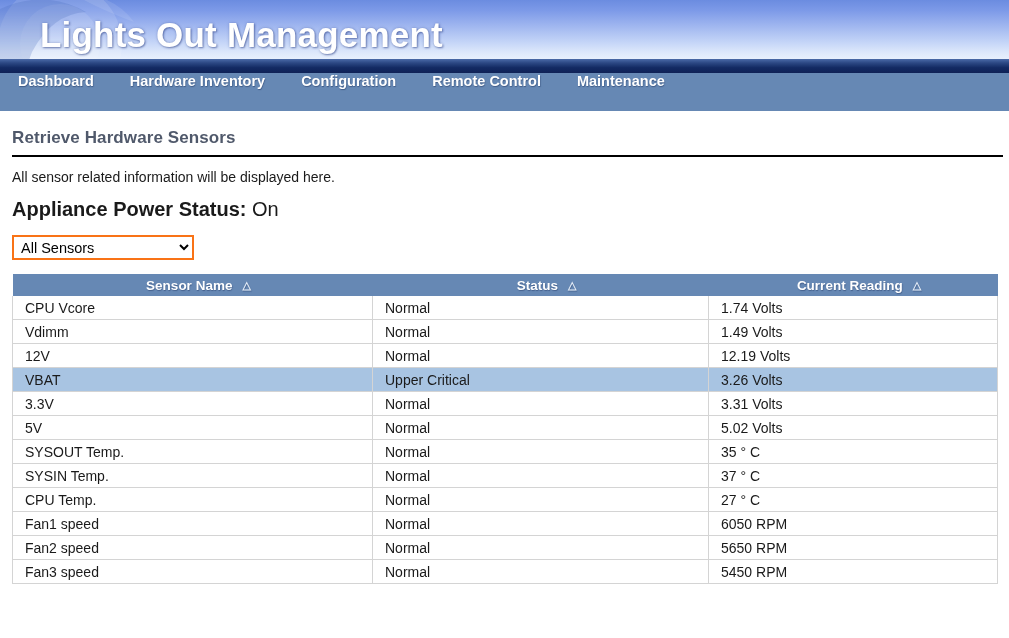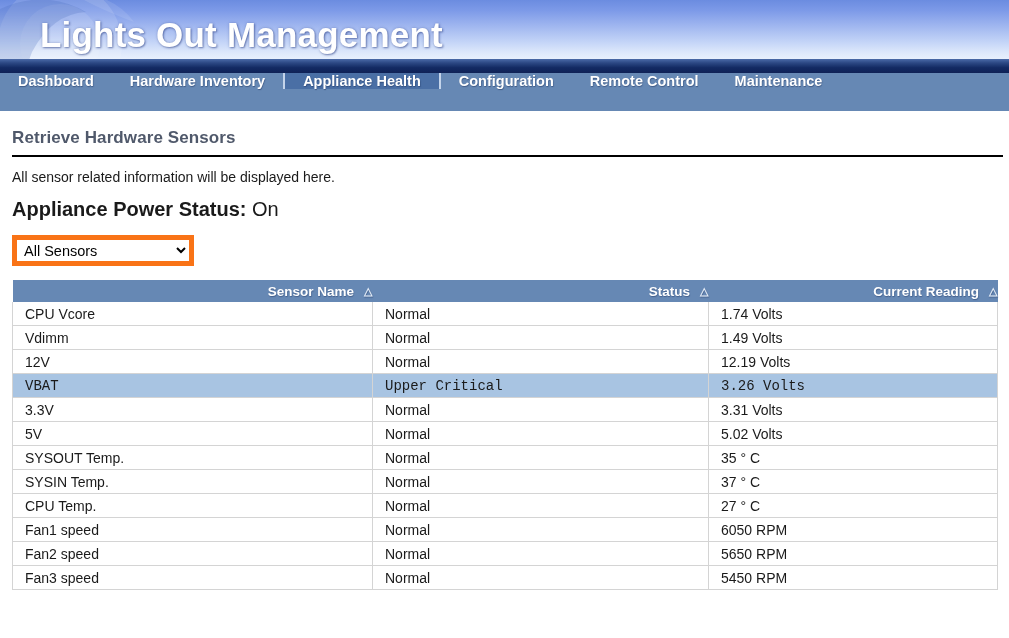--- a/index.html
+++ b/index.html
@@ -113,43 +113,43 @@
   .power-status .label {
     font-weight: bold;
   }
   .power-status .value {
     font-weight: normal;
   }
 
   .sensor-select {
     margin-top: 14px;
     width: 182px;
-    height: 31px;
+    height: 25px;
     font-family: "Liberation Sans", sans-serif;
     font-size: 14.5px;
     color: #000000;
     background: #ffffff;
-    border: 5px solid #f97316;
+    border: 2px solid #f97316;
     padding: 1px 3px;
   }
 
   
   .sensor-table {
     margin-top: 14px;
     width: 985px;
     border-collapse: collapse;
     table-layout: fixed;
     font-size: 14px;
   }
   .sensor-table th {
     background: #6688b4;
     color: #ffffff;
     font-size: 13.5px;
     font-weight: bold;
-    text-align: right;
+    text-align: center;
     height: 22px;
     padding: 0 0 0 12px;
     text-shadow: 0.5px 0.5px 1px rgba(25,45,90,0.45);
     cursor: pointer;
   }
   .sensor-table th .sort-icon {
     display: inline-block;
     margin-left: 10px;
     font-size: 11px;
     color: #e3ecf7;
@@ -160,21 +160,20 @@
     padding: 0 0 0 12px;
     color: #1a1a1a;
     border-bottom: 1px solid #d4d4d4;
     border-left: 1px solid #d4d4d4;
     border-right: 1px solid #d4d4d4;
     overflow: hidden;
     white-space: nowrap;
   }
   .sensor-table tr.highlight td {
     background: #a8c4e2;
-    font-family: Liberation Mono, monospace;
   }
   .col-name  { width: 360px; }
   .col-status{ width: 336px; }
   .col-read  { width: 289px; }
 </style>
 </head>
 <body>
 
 <div class="banner">
   <svg class="banner-swirl" viewBox="0 0 190 190">
@@ -184,21 +183,20 @@
     <path d="M 96 44 Q 140 46 160 74 Q 122 60 96 44 Z" fill="#ffffff" opacity="0.10"></path>
   </svg>
   <div class="banner-title">Lights Out Management</div>
 </div>
 
 <div class="navy-strip"></div>
 
 <div class="navbar">
   <div class="nav-item">Dashboard</div>
   <div class="nav-item">Hardware Inventory</div>
-  <div class="nav-item active">Appliance Health</div>
   <div class="nav-item">Configuration</div>
   <div class="nav-item">Remote Control</div>
   <div class="nav-item">Maintenance</div>
 </div>
 
 <div class="content">
 
   <h1 class="page-title">Retrieve Hardware Sensors</h1>
   <div class="title-rule"></div>
 

